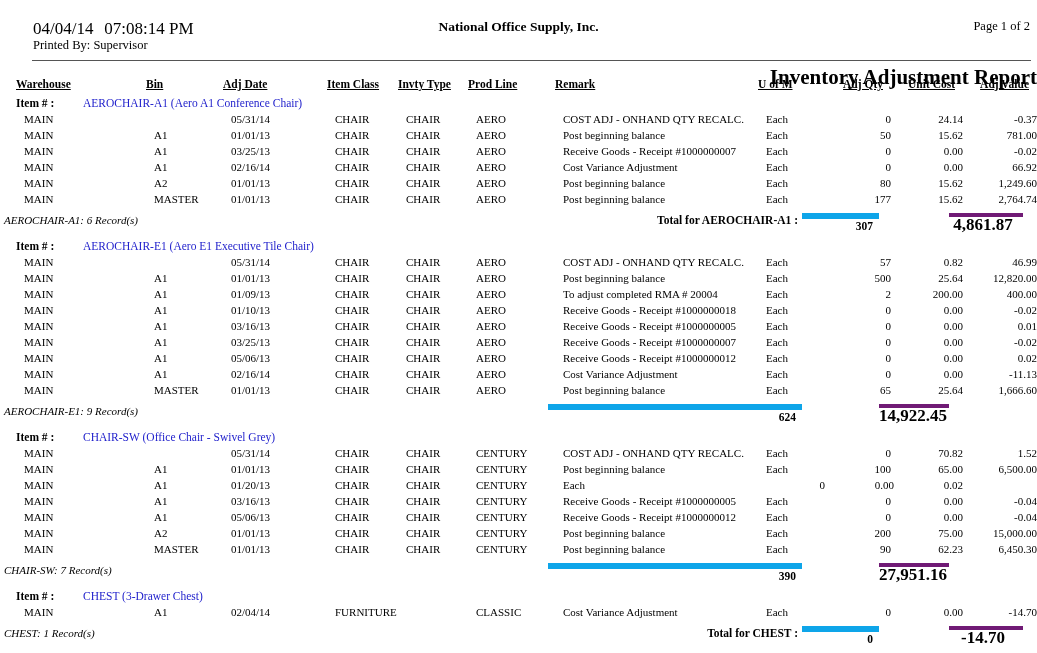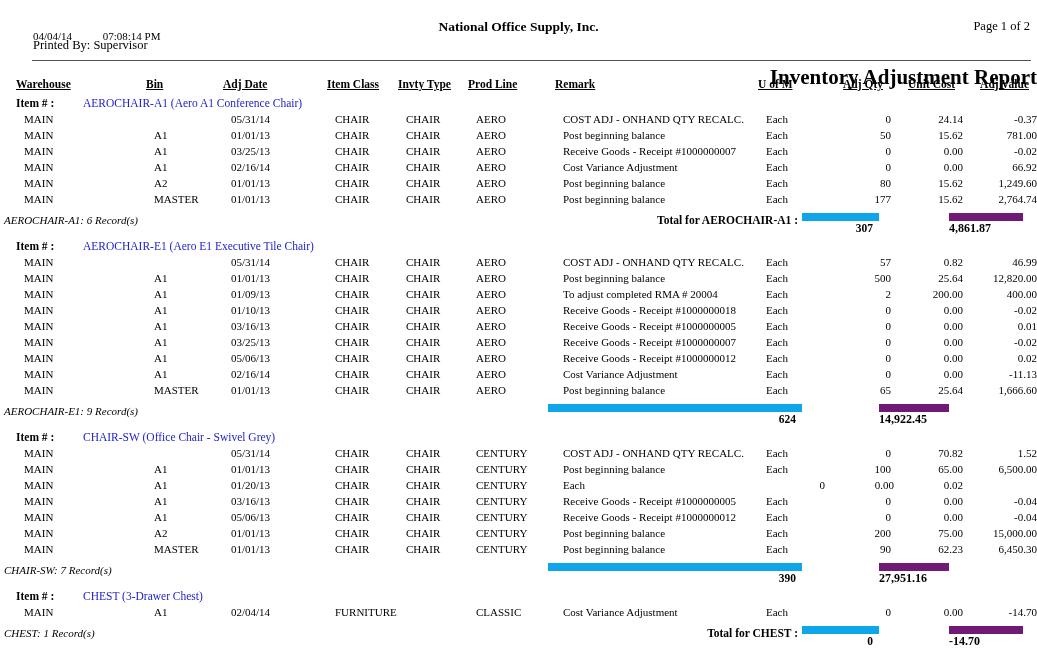--- a/index.html
+++ b/index.html
@@ -2,21 +2,21 @@
 <html><head>
 <meta charset="utf-8">
 <style>
   * { margin:0; padding:0; box-sizing:border-box; }
   html,body { background:#fff; }
   .page {
     position:relative; width:1037px; height:653px; background:#ffffff;
     font-family:"Liberation Serif","DejaVu Serif",serif; color:#000; overflow:hidden;
   }
   
-  .hdr-date-line { position:absolute; left:33px; top:30px; font-size:11px; }
+  .hdr-date-line { position:absolute; left:33px; top:19px; font-size:17px; }
   .hdr-date-line .date { display:inline-block; min-width:67px; }
   .hdr-printedby { position:absolute; left:33px; top:38px; font-size:12.5px; }
   .hdr-company { position:absolute; left:0; right:0; top:19px; text-align:center; font-weight:bold; font-size:13.5px; }
   .hdr-title   { position:absolute; left:0; right:0; top:37px; text-align:right; font-weight:bold; font-size:21px;margin-top:28px; }
   .hdr-page    { position:absolute; right:7px; top:19px; font-size:12.5px; }
   .hdr-rule    { position:absolute; left:32px; right:6px; top:60px; height:1px; background:#555; }
   
   .col-headers, .row {
     display:grid;
     grid-template-columns:130px 77px 104px 71px 70px 87px 203px 64px 66px 69px 74px;
@@ -34,22 +34,22 @@
   .item-row { padding-left:16px; height:15px; line-height:14px; font-size:11.5px; }
   .item-row .lbl { display:inline-block; width:67px; font-weight:bold; }
   .item-row .name { color:#2222cc; }
   .row { height:16px; line-height:16px; font-size:11px;padding-left:24px; }
   .gfooter {
     display:grid; margin-top:6px; height:17px; line-height:15px;
     grid-template-columns:544px 254px 77px 70px 74px; padding-left:4px; white-space:nowrap;
   }
   .gfooter .records { font-style:italic; font-size:11px; }
   .gfooter .tlabel  { font-weight:bold; font-size:11.5px; text-align:right; padding-right:4px; }
-  .gfooter .tqty    { font-weight:bold; font-size:11.5px; text-align:right; padding-right:6px; border-top:8px solid #0ea5e9; }
-  .gfooter .tval    { font-weight:bold; font-size:12px; text-align:left; padding-right:6px; border-top:8px solid #701a75; }
+  .gfooter .tqty    { font-weight:bold; font-size:11.5px; text-align:right; padding-right:6px; border-top:6px solid #0ea5e9; }
+  .gfooter .tval    { font-weight:bold; font-size:17px; text-align:center; padding-right:6px; border-top:4px solid #701a75; }
 </style>
 </head>
 <body>
 
 <div class="page">
 
   <div class="hdr-date-line">
     <span class="date">04/04/14</span>
     <span class="time">07:08:14 PM</span>
   </div>

